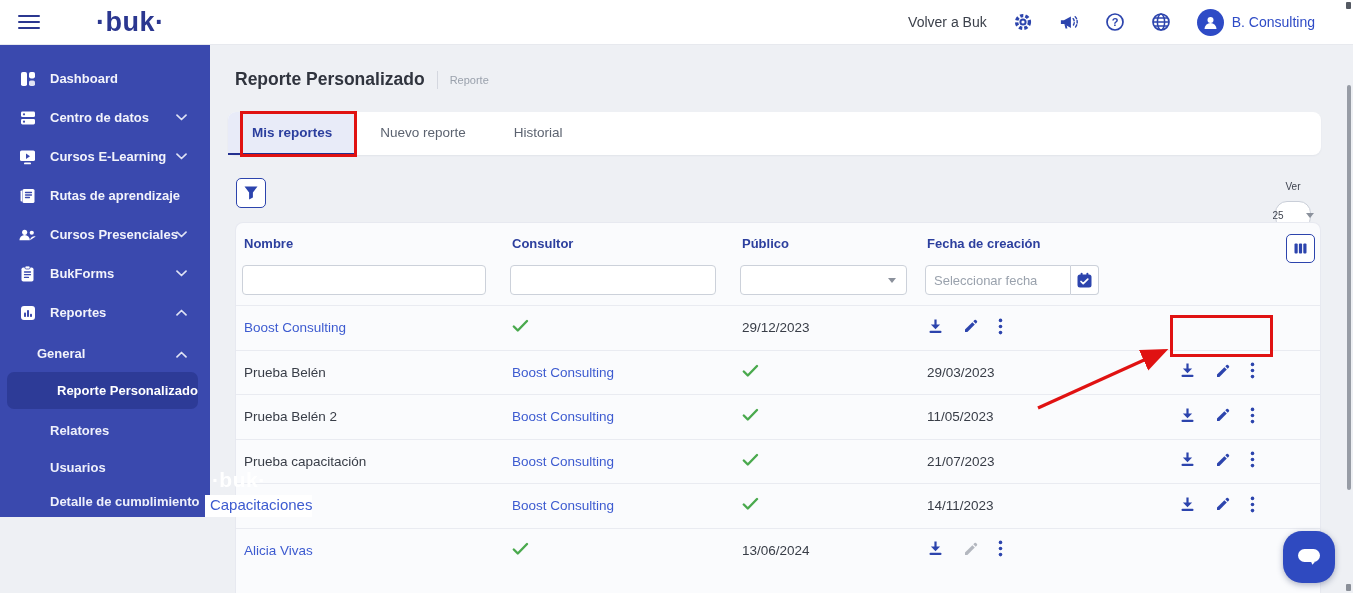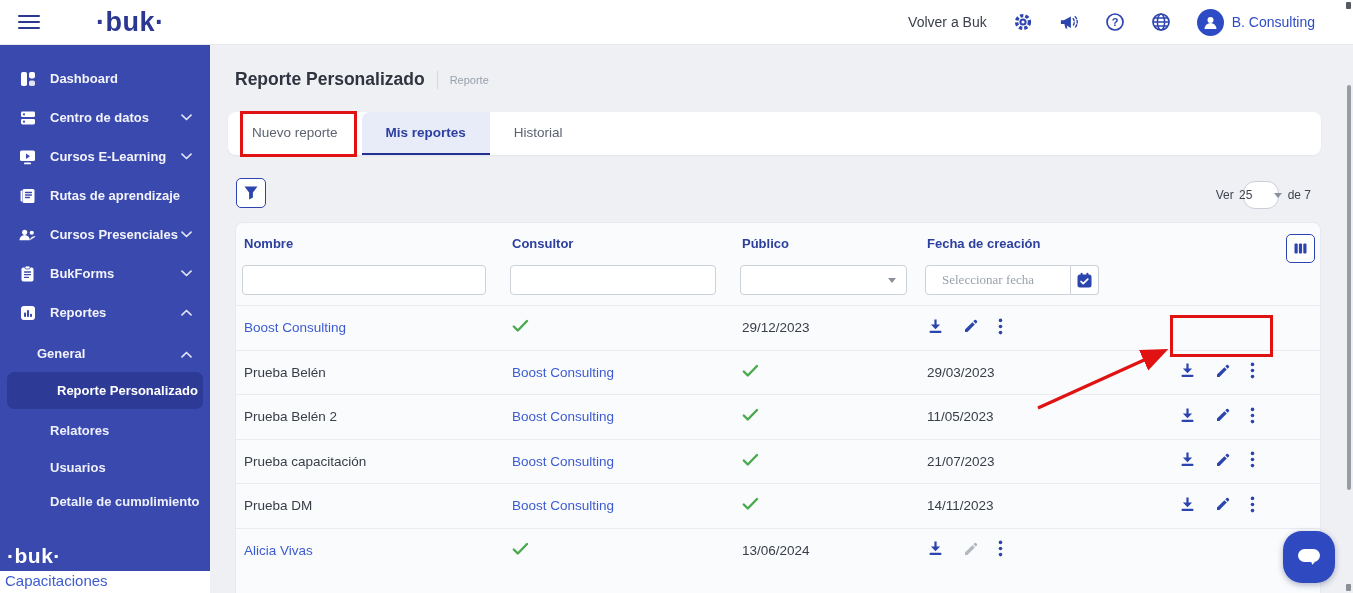--- a/index.html
+++ b/index.html
@@ -15,22 +15,22 @@
   .brand { color:#2b3790; font-size:27px; font-weight:700; letter-spacing:.5px; margin-left:56px; }
   .topbar-right { margin-left:auto; display:flex; align-items:center; gap:26px; padding-right:38px; }
   .back-link { font-size:14px; color:#3c414b; cursor:pointer; }
   .tb-icon { width:20px; height:20px; display:flex; align-items:center; justify-content:center; cursor:pointer; }
   .account { display:flex; align-items:center; gap:8px; cursor:pointer; }
   .avatar { width:27px; height:27px; border-radius:50%; background:#2e4bc6; display:flex;
             align-items:center; justify-content:center; }
   .account-name { font-size:14px; color:#2e4bc6; }
 
   
-  .sidebar { position:absolute; left:0; top:45px; width:210px; height:548px; background:#3a49ae;
-             display:flex; flex-direction:column; z-index:4; }
+  .sidebar { position:absolute; left:0; top:45px; width:210px; height:472px; background:#3a49ae;
+             display:flex; flex-direction:row; z-index:4; }
   .side-nav { padding-top:14px; flex:0 0 auto; }
   .s-item { height:39px; display:flex; align-items:center; padding-left:18px; color:#f2f3fb;
             font-size:13px; font-weight:600; cursor:pointer; position:relative; }
   .s-item .s-icon { width:19px; height:19px; margin-right:13px; display:flex; align-items:center; justify-content:center; }
   .s-item .chev { position:absolute; right:18px; display:flex; }
   .s-sub { height:31px; display:flex; align-items:center; padding-left:37px; color:#f2f3fb;
            font-size:13px; font-weight:600; cursor:pointer; position:relative; margin-top:6px; }
   .s-sub .chev { position:absolute; right:18px; }
   .s-leaf { height:37px; display:flex; align-items:center; padding-left:50px; color:#eef0fb;
             font-size:13px; font-weight:600; cursor:pointer; }
@@ -51,39 +51,39 @@
              border-radius:8px; box-shadow:0 1px 2px rgba(40,50,90,.06); display:flex; }
   .tab { padding:0 24px; display:flex; align-items:center; font-size:13.5px; color:#5c6370;
          cursor:pointer; border-bottom:2.5px solid transparent; }
   .tab.active { background:#e8ebf8; color:#2c3f9e; font-weight:600; border-bottom-color:#23308f;
                 border-top-left-radius:8px; }
 
   .filter-btn { position:absolute; left:26px; top:133px; width:30px; height:30px; background:#fff;
                 border:1.5px solid #2c44ad; border-radius:5px; display:flex; align-items:center;
                 justify-content:center; cursor:pointer; }
   .pager { position:absolute; right:42px; top:136px; display:flex; align-items:center; gap:9px;
-           font-size:12px; color:#3f4450; }
+           font-size:10px; color:#3f4450;flex-direction:column; }
   .size-select { width:36px; height:28px; border:1px solid #c9ced8; border-radius:12px; background:#fff;
                  display:flex; align-items:center; justify-content:center; gap:22px; cursor:pointer; }
   .caret { width:0; height:0; border-left:4px solid transparent; border-right:4px solid transparent;
            border-top:5px solid #8b919c; }
 
   .tablecard { position:absolute; left:25px; top:177px; width:1086px; height:371px;
                background:#fafbfd; border:1px solid #e7e9f0; border-bottom:none;
                border-radius:8px 8px 0 0; }
   .thead { display:grid; grid-template-columns:268px 230px 185px 252px 1fr; padding:13px 0 0 0; }
   .col-label { font-size:13px; font-weight:600; color:#2c3f9e; padding-left:8px; }
   .cols-btn { position:absolute; right:5px; top:11px; width:29px; height:29px; background:#fff;
               border:1.5px solid #2c44ad; border-radius:5px; display:flex; align-items:center;
               justify-content:center; cursor:pointer; }
   .tfilters { display:grid; grid-template-columns:268px 230px 185px 252px 1fr; margin-top:14px; }
   .tf-cell { padding-left:6px; }
   .f-input { width:calc(100% - 18px); height:30px; border:1px solid #ccd1da; border-radius:4px;
-             background:#fff; font-size:13px; color:#3c414b; padding:0 16px; outline:none;
-             font-family:Liberation Serif, serif; }
+             background:#fff; font-size:13px; color:#3c414b; padding:0 8px; outline:none;
+             font-family:Liberation Sans, sans-serif; }
   .f-input::placeholder { color:#9aa2ad; }
   .f-select { width:167px; height:30px; border:1px solid #ccd1da; border-radius:4px; background:#fff;
               display:flex; align-items:center; justify-content:flex-end; padding-right:10px; cursor:pointer; }
   .f-date-group { display:flex; width:174px; }
   .f-date-group .f-input { width:146px; border-radius:4px 0 0 4px; }
   .cal-btn { width:28px; height:30px; border:1px solid #ccd1da; border-left:none;
              border-radius:0 4px 4px 0; background:#fff; display:flex; align-items:center;
              justify-content:center; cursor:pointer; }
 
   .tbody { margin-top:10px; }
@@ -287,22 +287,22 @@
 </aside>
 
 <main class="main">
   <div class="page-head">
     <span class="page-title">Reporte Personalizado</span>
     <span class="crumb-sep"></span>
     <span class="crumb">Reporte</span>
   </div>
 
   <div class="tabcard" id="tabs">
+      <div class="tab active">Mis reportes</div>
       <div class="tab">Nuevo reporte</div>
-      <div class="tab active">Mis reportes</div>
       <div class="tab">Historial</div>
     </div>
 
   <div class="filter-btn">
     <svg width="16" height="16" viewBox="0 0 16 16">
         <path d="M1.5 1.5h13L9.9 7.4v5l-3.8 2v-7z" fill="#2c44ad"></path>
       </svg>
   </div>
 
   <div class="pager">

